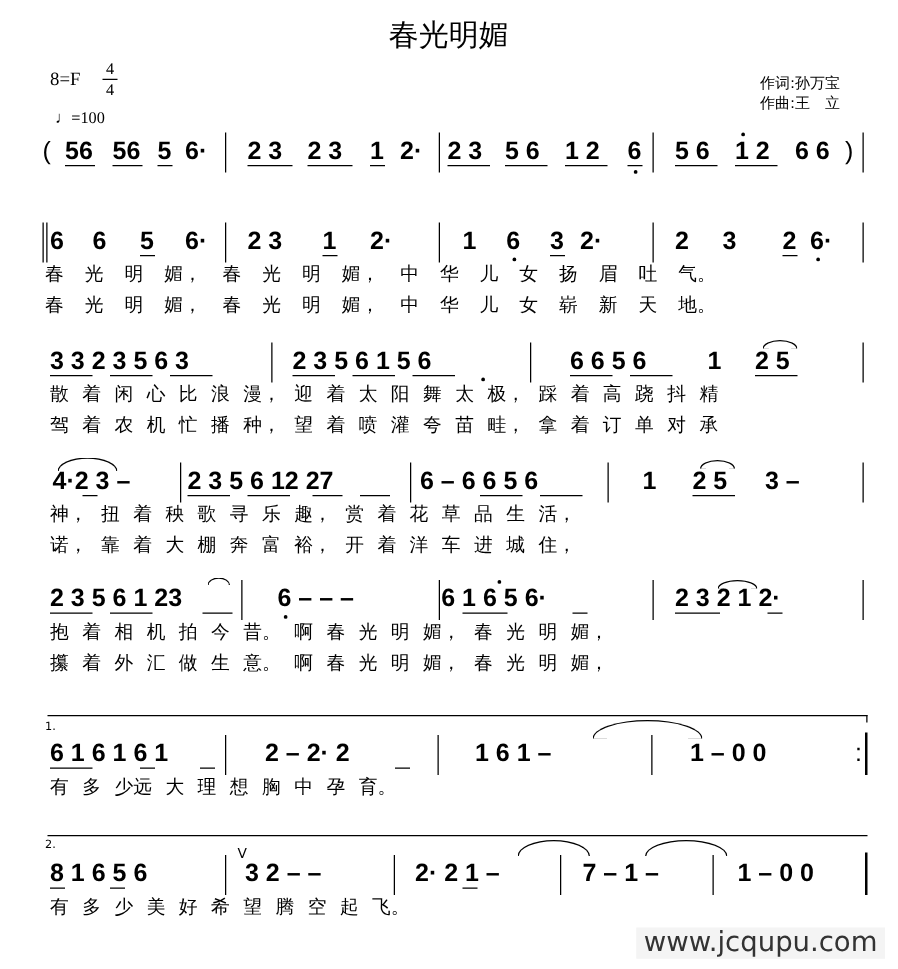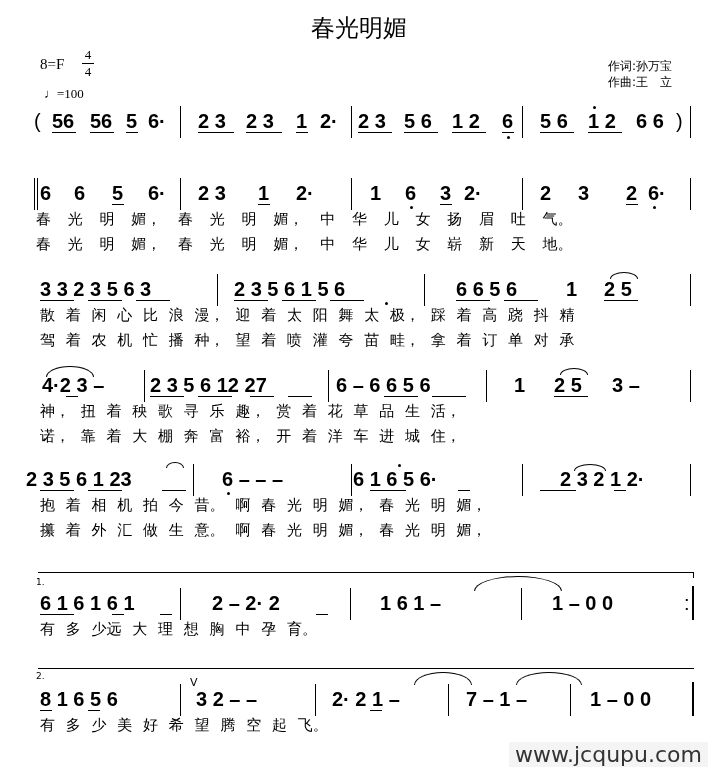--- a/index.html
+++ b/index.html
@@ -148,35 +148,35 @@
   <div class="n" style="left:554px;top:374px">2 5</div>
     <div class="ul" style="left:554px;top:396px;width:34px"></div>
   <div class="tie" style="left:560px;top:368px;width:26px;height:6px"></div>
   <div class="n" style="left:612px;top:374px">3 –</div>
   <div class="bar" style="left:690px;top:370px;height:32px"></div>
   <div class="ly" style="left:40px;top:402px;word-spacing:6px">神， 扭 着 秧 歌 寻 乐 趣， 赏 着 花 草 品 生 活，</div>
   <div class="ly" style="left:40px;top:427px;word-spacing:6px">诺， 靠 着 大 棚 奔 富 裕， 开 着 洋 车 进 城 住，</div>
 </div>
 
 <div>
-  <div class="n" style="left:26px;top:468px">2 3 5 6 1 23</div>
+  <div class="n" style="left:40px;top:468px">2 3 5 6 1 23</div>
   <div class="ul" style="left:40px;top:490px;width:34px"></div>
     <div class="ul" style="left:88px;top:490px;width:34px"></div>
     <div class="ul" style="left:162px;top:490px;width:24px"></div>
   <div class="tie" style="left:166px;top:462px;width:16px;height:5px"></div>
   <div class="bar" style="left:193px;top:464px;height:32px"></div>
   <div class="n" style="left:222px;top:468px">6 – – –</div>
     <div class="dot" style="left:227px;top:492px"></div>
   <div class="bar" style="left:351px;top:464px;height:32px"></div>
   <div class="n" style="left:353px;top:468px">6 1 6  5 6·</div>
   <div class="ul" style="left:370px;top:490px;width:36px"></div>
     <div class="ul" style="left:458px;top:490px;width:12px"></div>
     <div class="dot" style="left:398px;top:464px"></div>
   <div class="bar" style="left:522px;top:464px;height:32px"></div>
-  <div class="n" style="left:560px;top:468px">2 3 2 1 2·</div>
+  <div class="n" style="left:540px;top:468px">2 3 2 1 2·</div>
   <div class="ul" style="left:540px;top:490px;width:36px"></div>
     <div class="ul" style="left:614px;top:490px;width:12px"></div>
   <div class="tie" style="left:574px;top:464px;width:30px;height:6px"></div>
   <div class="bar" style="left:690px;top:464px;height:32px"></div>
   <div class="ly" style="left:40px;top:496px;word-spacing:6px">抱 着 相 机 拍 今 昔。 啊 春 光 明 媚， 春 光 明 媚，</div>
   <div class="ly" style="left:40px;top:521px;word-spacing:6px">攥 着 外 汇 做 生 意。 啊 春 光 明 媚， 春 光 明 媚，</div>
 </div>
 
 <div>
   <div class="voltaline" style="left:38px;top:572px;width:656px"></div>

